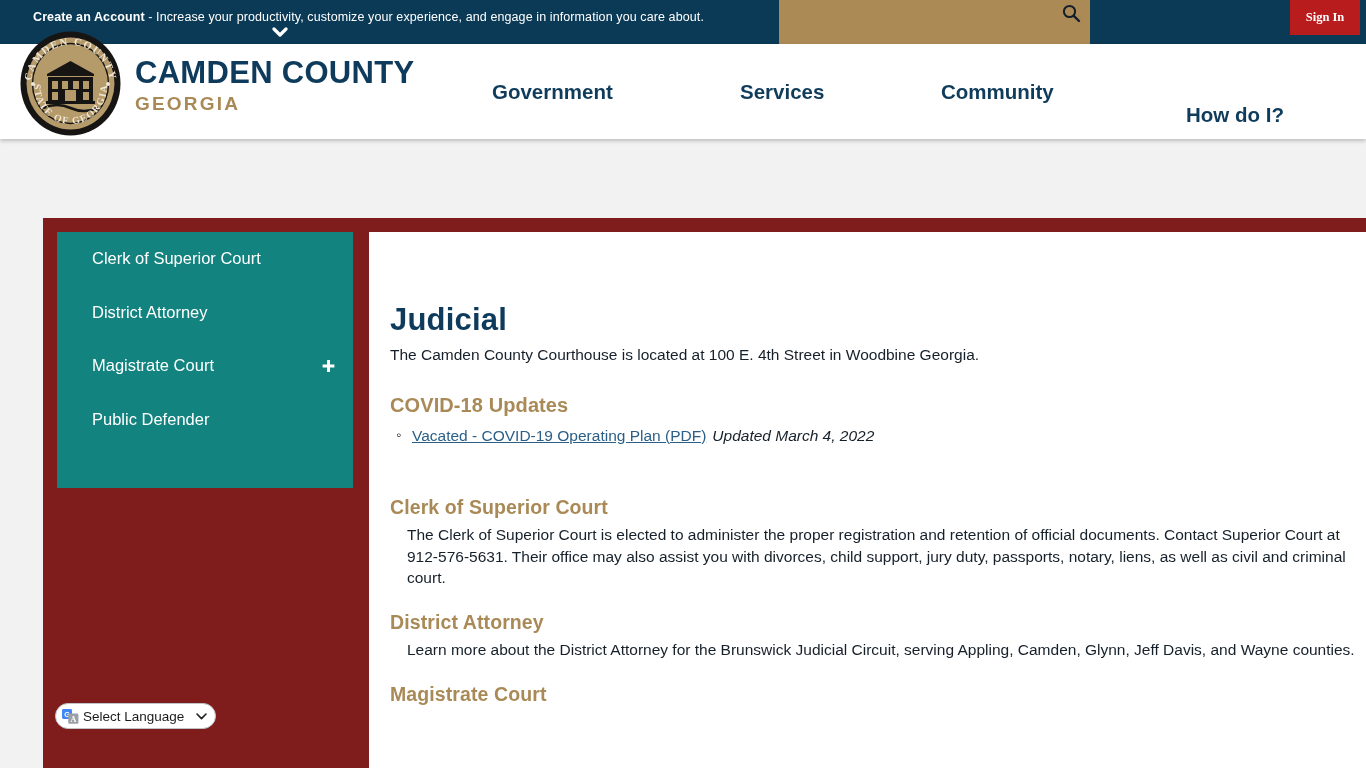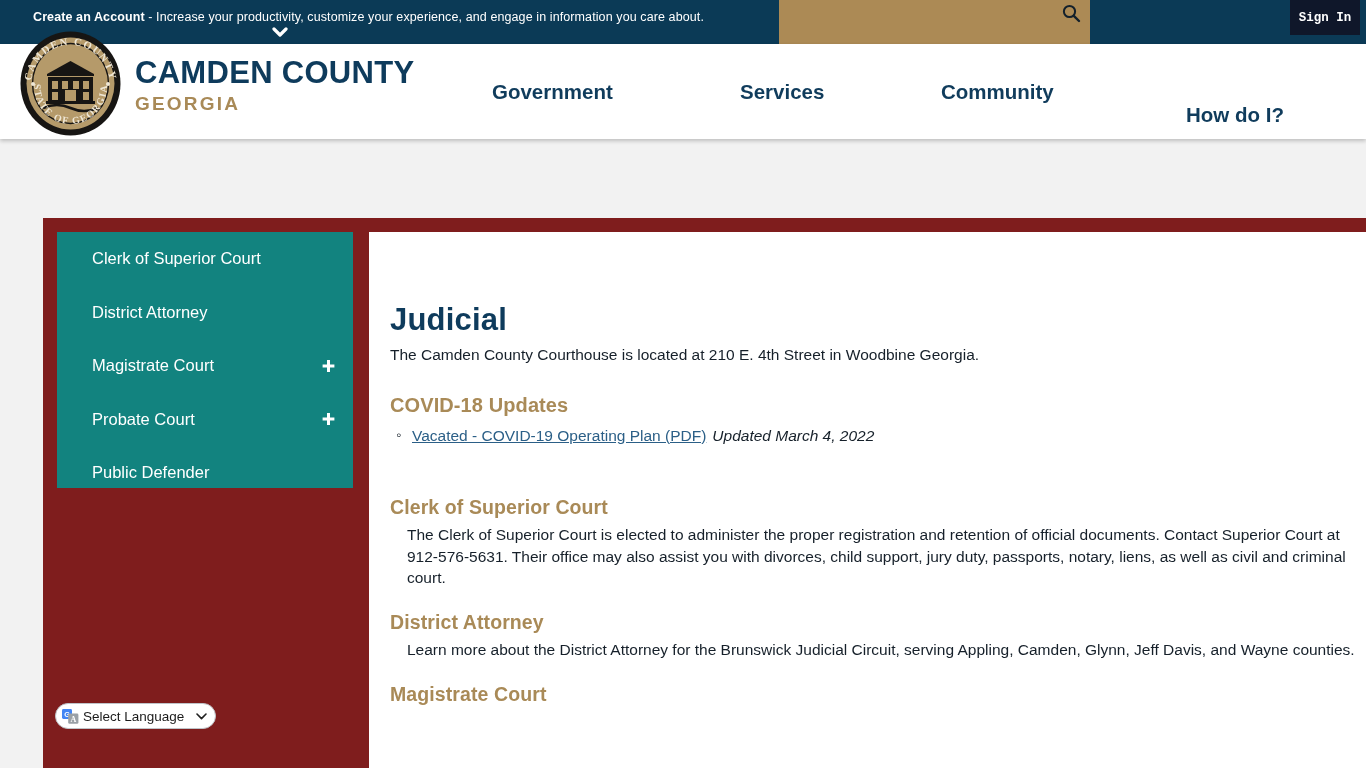--- a/index.html
+++ b/index.html
@@ -19,25 +19,25 @@
   }
   .topbar-msg {
     position: absolute; left: 33px; top: 10px;
     font-size: 12.5px; color: #ffffff; white-space: nowrap;
     letter-spacing: .1px;
   }
   .topbar-msg b { font-weight: 700; }
   .signin-btn {
     position: absolute; right: 6px; top: 0px;
     width: 70px; height: 35px;
-    background: #0f172a;
+    background: #b91c1c;
     color: #ffffff; font-size: 12.5px; font-weight: 600;
     display: flex; align-items: center; justify-content: center;
     cursor: pointer; border: none;
-    font-family: Liberation Mono, monospace;
+    font-family: Liberation Serif, serif;
   }
   .chev-down {
     position: absolute; left: 272px; top: 26px;
     width: 16px; height: 14px; overflow: hidden;
     color: #ffffff;
   }
   .chev-down svg { display:block; }
 
   
   .search-wrap {
@@ -281,28 +281,20 @@
     </div>
     <div class="side-item">
       <span>Magistrate Court</span>
       <span class="plus">
         <svg width="13" height="13" viewBox="0 0 13 13" aria-hidden="true">
           <path d="M5 0.6 h3 v4.4 h4.4 v3 H8 v4.4 H5 V8 H0.6 V5 H5 Z" fill="#ffffff"></path>
         </svg>
       </span>
     </div>
     <div class="side-item">
-      <span>Probate Court</span>
-      <span class="plus">
-        <svg width="13" height="13" viewBox="0 0 13 13" aria-hidden="true">
-          <path d="M5 0.6 h3 v4.4 h4.4 v3 H8 v4.4 H5 V8 H0.6 V5 H5 Z" fill="#ffffff"></path>
-        </svg>
-      </span>
-    </div>
-    <div class="side-item">
       <span>Public Defender</span>
     </div>
   </div>
 
   <div class="translate-widget">
     <span class="gt-icon">
       <svg width="17" height="15" viewBox="0 0 17 15" aria-hidden="true">
         <rect x="0" y="0" width="10" height="10" rx="1.4" fill="#4285f4"></rect>
         <text x="5" y="7.9" font-family="Liberation Sans, sans-serif" font-size="7.4" font-weight="700" fill="#ffffff" text-anchor="middle">G</text>
         <rect x="6.2" y="4.6" width="10.2" height="10.2" rx="1.4" fill="#9aa0a6"></rect>
@@ -316,21 +308,21 @@
       </svg>
     </span>
   </div>
 
   <div class="content">
     <div class="inner">
 
 
       <h1 class="page-title">Judicial</h1>
 
-      <p class="body">The Camden County Courthouse is located at 210 E. 4th Street in Woodbine Georgia.</p>
+      <p class="body">The Camden County Courthouse is located at 100 E. 4th Street in Woodbine Georgia.</p>
 
       <h2 class="sec">COVID-18 Updates</h2>
       <ul class="links">
         <li>
           <a>Vacated - COVID-19 Operating Plan (PDF)</a><span class="note">Updated March 4, 2022</span>
         </li>
       </ul>
 
       <div class="blk" style="margin-top:50px;">
         <h3 class="sub">Clerk of Superior Court</h3>

